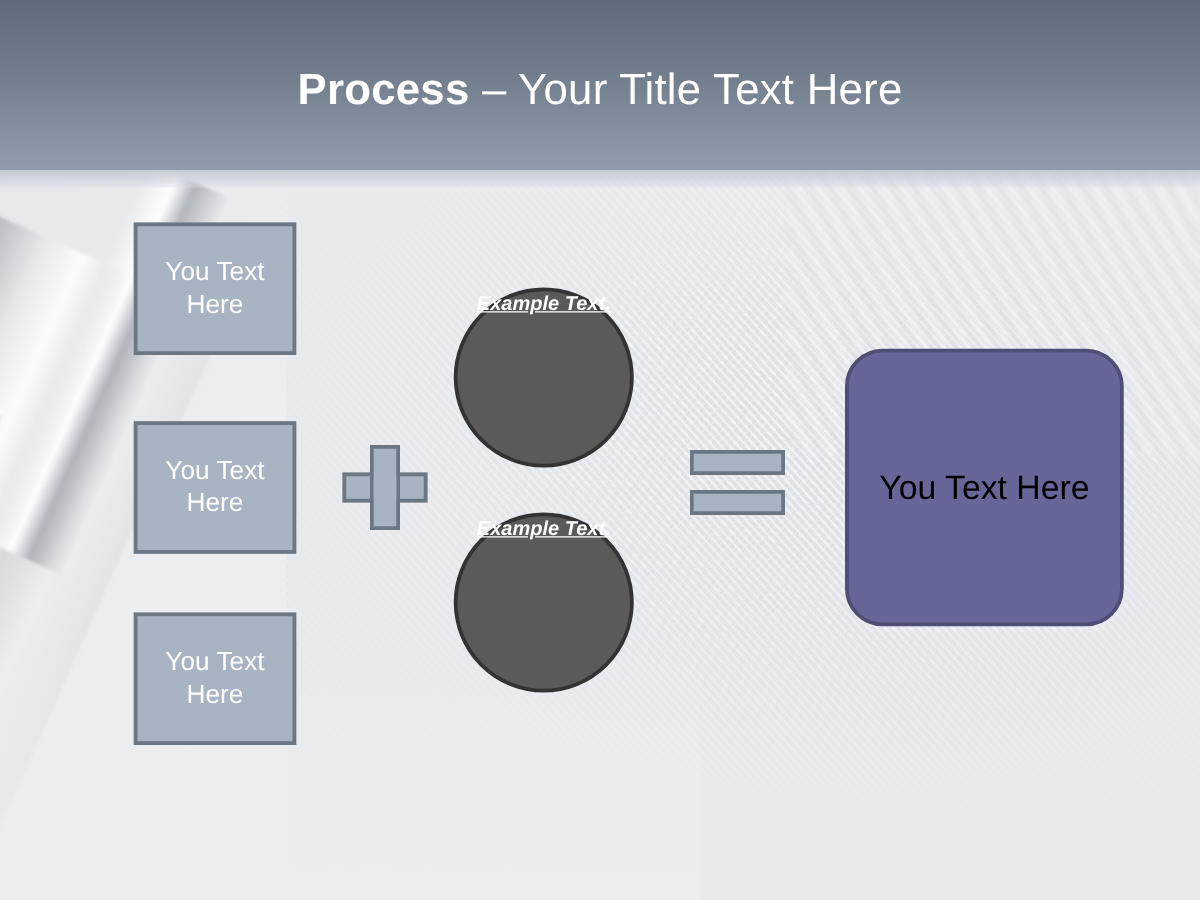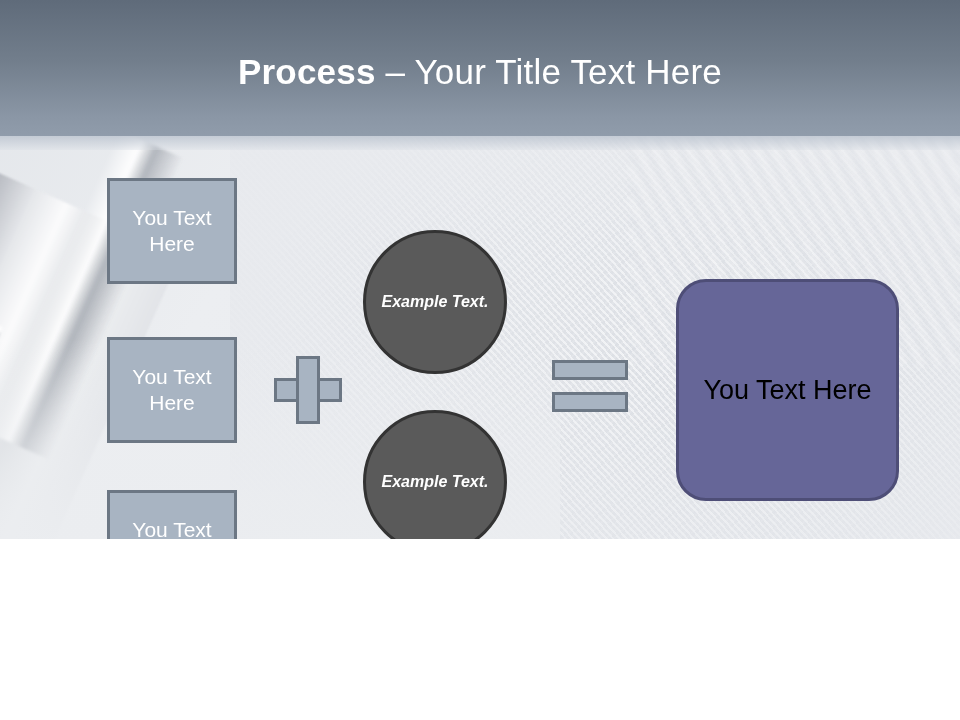--- a/index.html
+++ b/index.html
@@ -7,21 +7,21 @@
     padding: 0;
     background: #ffffff;
   }
   body {
     font-family: "Liberation Sans", sans-serif;
   }
 
   .slide {
     position: relative;
     width: 960px;
-    height: 539px;
+    height: 720px;
     overflow: hidden;
     background: #e8eaee;
   }
 
   
   .bg-base {
     position: absolute;
     inset: 0;
     background:
       linear-gradient(120deg, #e3e6ea 0%, #eceef1 30%, #e9ebef 60%, #e4e7eb 100%);
@@ -211,28 +211,29 @@
   
   .circle {
     position: absolute;
     width: 144px;
     height: 144px;
     border-radius: 50%;
     background: #5a5a5a;
     border: 3px solid #333333;
     box-sizing: border-box;
     display: flex;
-    align-items: center;
+    align-items: flex-start;
     justify-content: center;
     text-align: center;
     color: #ffffff;
     font-size: 16px;
     line-height: 22px;
     font-weight: bold;
     font-style: italic;
+    text-decoration: underline;
   }
   .circle.c1 { left: 363px; top: 230px; }
   .circle.c2 { left: 363px; top: 410px; }
 
   
   .equals-op {
     position: absolute;
     left: 552px;
     top: 360px;
     width: 76px;

